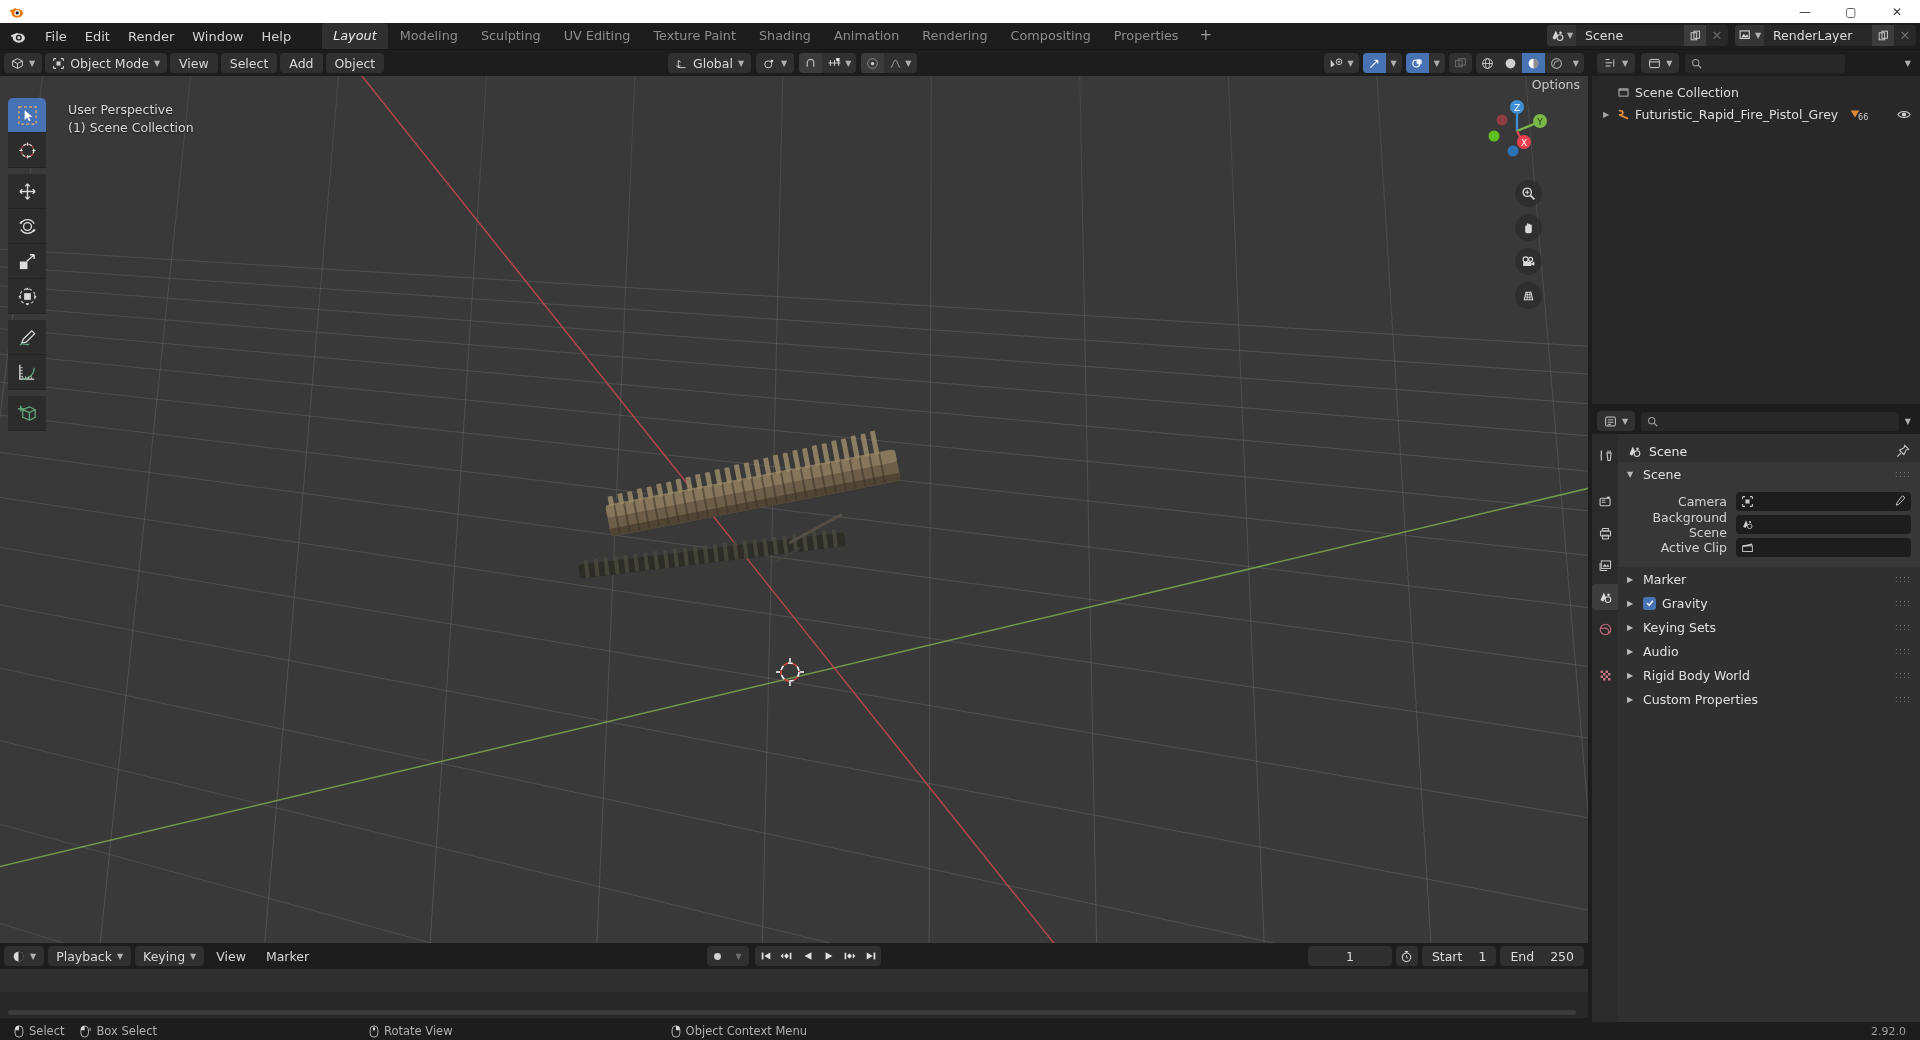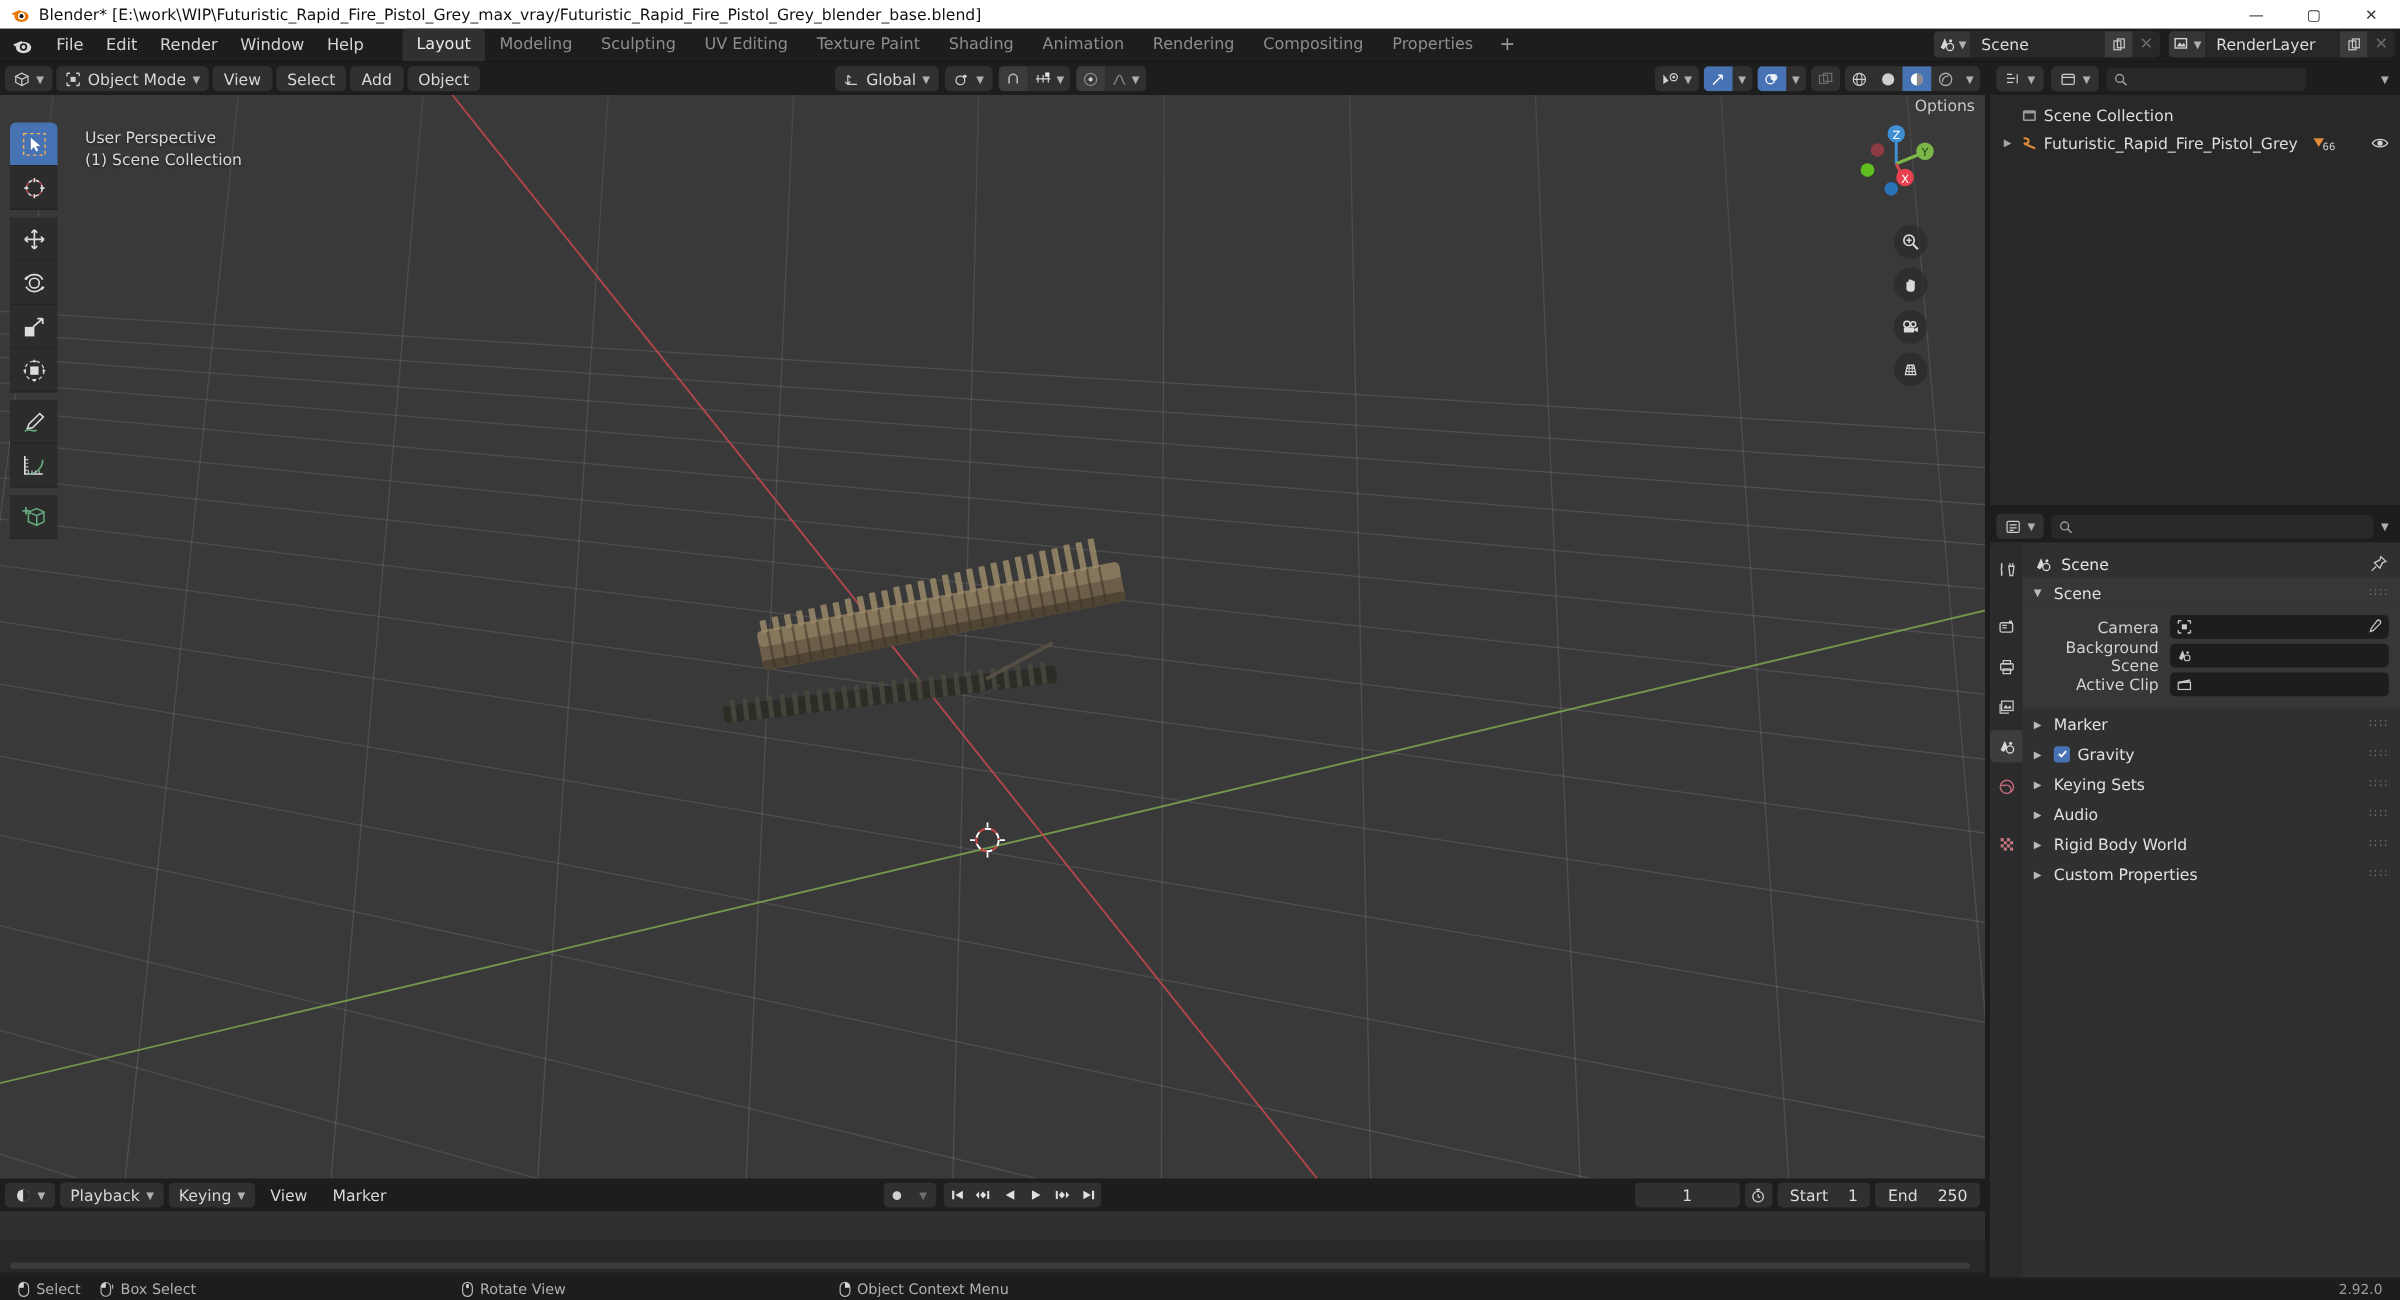--- a/index.html
+++ b/index.html
@@ -31,21 +31,21 @@
   }
   .topbar .blogo { width: 20px; height: 18px; margin: 0 8px 0 4px; }
   .menu-item {
     padding: 3px 9px; color: #d3d3d3; font-size: 13px; border-radius: 3px; white-space: nowrap;
   }
   .ws-tabs { display: flex; align-items: center; margin-left: 22px; gap: 1px; }
   .ws-tab {
     padding: 5px 11px 6px; font-size: 12.8px; color: #8d8d8d;
     border-radius: 4px 4px 0 0; white-space: nowrap; line-height: 15px;
   }
-  .ws-tab.active { background: #303030; color: #e9e9e9; }
+  .ws-tab.active { background: #303030; color: #e9e9e9; font-style: italic; }
   .ws-tab.plus { color: #9a9a9a; padding: 4px 9px 6px; font-size: 15px; }
 
   .topbar-right { position: absolute; right: 4px; top: 2px; display: flex; align-items: center; gap: 7px; }
   .sel-block { display: flex; align-items: center; background: #282828; border-radius: 4px; height: 21px; overflow: hidden; }
   .sel-icn { width: 29px; height: 21px; background: #353535; display: flex; align-items: center; justify-content: center; gap: 2px; }
   .sel-name { min-width: 108px; padding: 0 9px; font-size: 12.5px; color: #dcdcdc; line-height: 21px; background: #282828; }
   .sel-btn { width: 22px; height: 21px; display: flex; align-items: center; justify-content: center; background: #3c3c3c; }
   .sel-btn.dim { background: #282828; color: #6a6a6a; }
   .chev { font-size: 8px; color: #b0b0b0; }
 
@@ -162,21 +162,20 @@
 
   <div class="titlebar">
     <span class="blender-logo">
       <svg viewBox="0 0 24 24" width="17" height="17">
         <ellipse cx="13" cy="14.5" rx="8" ry="6" fill="#ea7600"></ellipse>
         <path d="M2 11 L11 7 L13 10 L4 13 Z" fill="#ea7600"></path>
         <circle cx="13" cy="14" r="4" fill="#fff"></circle>
         <circle cx="13" cy="14" r="2.3" fill="#1b1b1b"></circle>
       </svg>
     </span>
-    <span class="ttl">Blender* [E:\work\WIP\Futuristic_Rapid_Fire_Pistol_Grey_max_vray/Futuristic_Rapid_Fire_Pistol_Grey_blender_base.blend]</span>
     <span class="winbtns">
       <span class="winbtn">—</span>
       <span class="winbtn">▢</span>
       <span class="winbtn close">✕</span>
     </span>
   </div>
 
   <div class="topbar">
     <span class="blogo">
       <svg viewBox="0 0 24 22" width="20" height="18">

